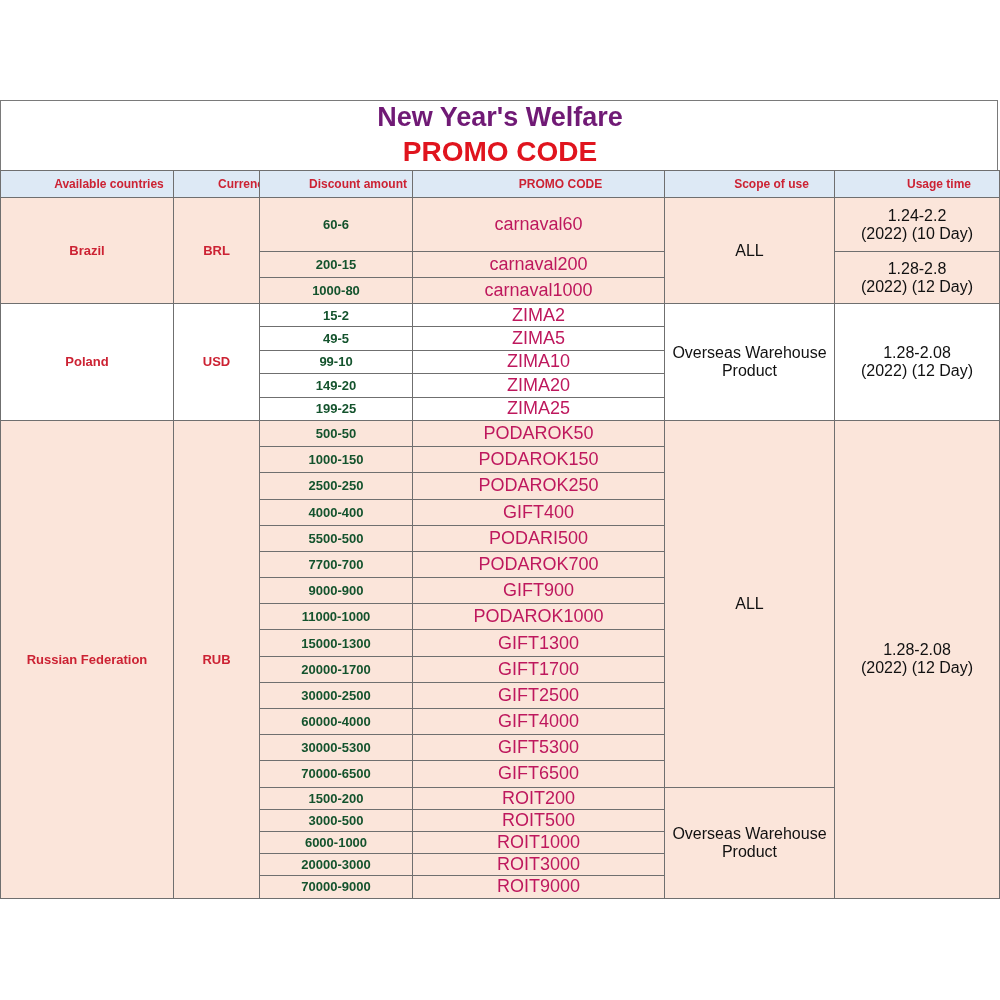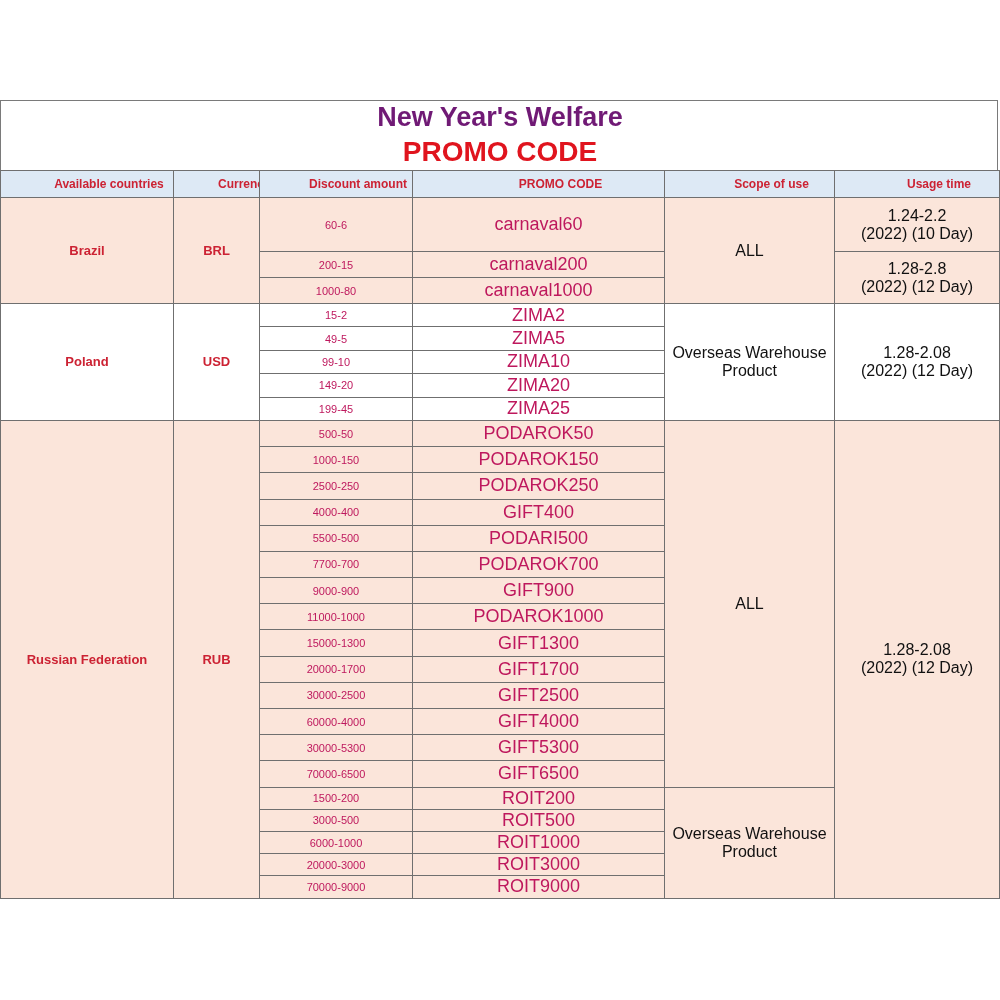--- a/index.html
+++ b/index.html
@@ -7,21 +7,21 @@
          font-family:"Liberation Sans", sans-serif; }
   .sheet { position:absolute; left:0; top:100px; width:998px; height:798px;
            border:1px solid #7a7a7a; box-sizing:border-box; }
   .title-area { position:absolute; left:0; top:100px; width:1000px; height:70px; text-align:center; }
   .title1 { position:absolute; left:0; width:1000px; top:2px; font-size:27px; font-weight:bold; color:#701a75; }
   .title2 { position:absolute; left:0; width:1000px; top:36px; font-size:28px; font-weight:bold; color:#e0141e; }
   table { position:absolute; left:0; top:170px; width:999px; border-collapse:collapse; table-layout:fixed; }
   td, th { border:1px solid #6f6f6f; text-align:center; vertical-align:middle; padding:0; overflow:hidden; }
   th { background:#dde9f5; color:#cc2233; font-size:12px; font-weight:bold; height:26px;padding-left:44px; }
   td.cty, td.cur { color:#cc2233; font-weight:bold; font-size:13px;margin-top:44px; }
-  td.amt { color:#be185d; font-weight:normal; font-size:11px; }
+  td.amt { color:#14532d; font-weight:bold; font-size:13px; }
   td.code { color:#be185d; font-size:18px; }
   td.scope, td.time { color:#111; font-size:16px; line-height:18px; }
   tr.peach td { background:#fbe5da; }
   tr.white td { background:#ffffff; }
 </style>
 </head>
 <body>
 
 <div class="sheet"></div>
 <div class="title-area">
@@ -92,21 +92,21 @@
       </tr>
       <tr class="white" style="height: 23.4px;">
         <td class="amt">99-10</td>
         <td class="code">ZIMA10</td>
       </tr>
       <tr class="white" style="height: 23.4px;">
         <td class="amt">149-20</td>
         <td class="code">ZIMA20</td>
       </tr>
       <tr class="white" style="height: 23.4px;">
-        <td class="amt">199-45</td>
+        <td class="amt">199-25</td>
         <td class="code">ZIMA25</td>
       </tr>
       <tr class="peach" style="height: 26.2px;">
         <td class="cty" rowspan="19">Russian Federation</td>
         <td class="cur" rowspan="19">RUB</td>
         <td class="amt">500-50</td>
         <td class="code">PODAROK50</td>
         <td class="scope" rowspan="14">ALL</td>
         <td class="time" rowspan="19">
           <div>1.28-2.08</div>

